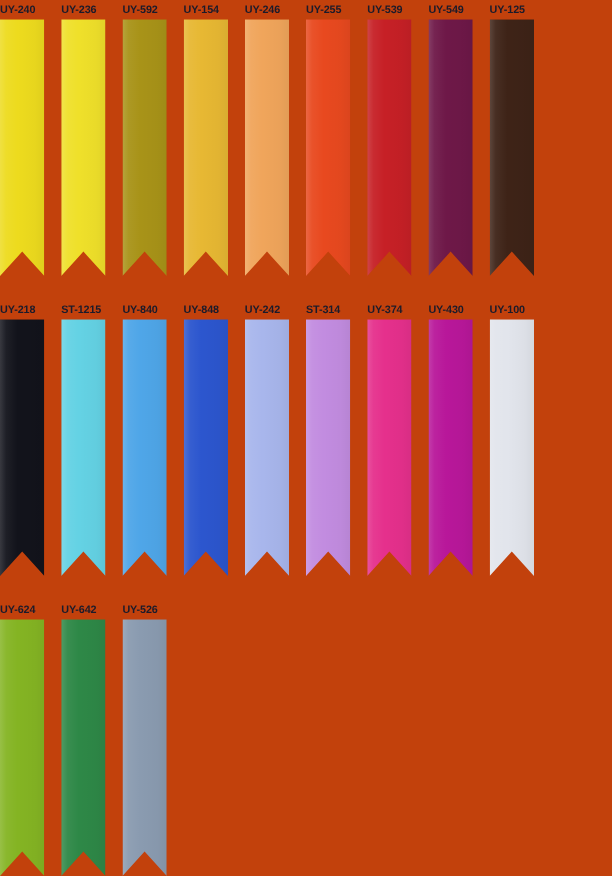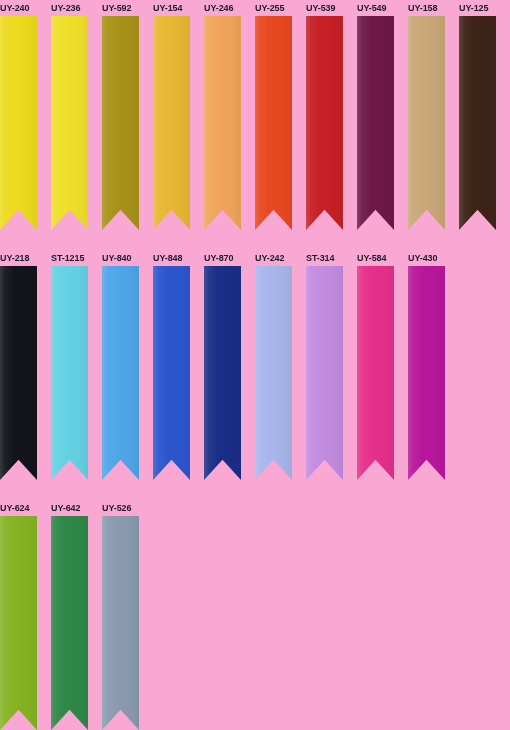--- a/index.html
+++ b/index.html
@@ -12,21 +12,21 @@
     width: 510px;
     height: 730px;
     font-family: "Liberation Sans", sans-serif;
     overflow: hidden;
     position: relative;
   }
   #swatch-chart {
     position: relative;
     width: 510px;
     height: 730px;
-    background: #f9a8d4;
+    background: #c2410c;
   }
   .swatch-row {
     display: flex;
     flex-direction: row;
     align-items: flex-start;
     height: 250px;
     padding: 0;
     margin: 0;
   }
   .swatch-cell {
@@ -116,26 +116,20 @@
           <div class="sheen"></div>
         </div>
       </div>
       <div class="swatch-cell">
         <div class="swatch-label">UY-549</div>
         <div class="swatch-ribbon" style="background-color: rgb(110, 24, 72);">
           <div class="sheen"></div>
         </div>
       </div>
       <div class="swatch-cell">
-        <div class="swatch-label">UY-158</div>
-        <div class="swatch-ribbon" style="background-color: rgb(201, 168, 120);">
-          <div class="sheen"></div>
-        </div>
-      </div>
-      <div class="swatch-cell">
         <div class="swatch-label">UY-125</div>
         <div class="swatch-ribbon" style="background-color: rgb(62, 35, 23);">
           <div class="sheen"></div>
         </div>
       </div>
     </div>
     <div class="swatch-row">
       <div class="swatch-cell">
         <div class="swatch-label">UY-218</div>
         <div class="swatch-ribbon" style="background-color: rgb(18, 19, 27);">
@@ -154,46 +148,46 @@
           <div class="sheen"></div>
         </div>
       </div>
       <div class="swatch-cell">
         <div class="swatch-label">UY-848</div>
         <div class="swatch-ribbon" style="background-color: rgb(44, 86, 206);">
           <div class="sheen"></div>
         </div>
       </div>
       <div class="swatch-cell">
-        <div class="swatch-label">UY-870</div>
-        <div class="swatch-ribbon" style="background-color: rgb(27, 46, 135);">
-          <div class="sheen"></div>
-        </div>
-      </div>
-      <div class="swatch-cell">
         <div class="swatch-label">UY-242</div>
         <div class="swatch-ribbon" style="background-color: rgb(168, 182, 236);">
           <div class="sheen"></div>
         </div>
       </div>
       <div class="swatch-cell">
         <div class="swatch-label">ST-314</div>
         <div class="swatch-ribbon" style="background-color: rgb(194, 140, 224);">
           <div class="sheen"></div>
         </div>
       </div>
       <div class="swatch-cell">
-        <div class="swatch-label">UY-584</div>
+        <div class="swatch-label">UY-374</div>
         <div class="swatch-ribbon" style="background-color: rgb(229, 48, 140);">
           <div class="sheen"></div>
         </div>
       </div>
       <div class="swatch-cell">
         <div class="swatch-label">UY-430</div>
         <div class="swatch-ribbon" style="background-color: rgb(184, 23, 154);">
+          <div class="sheen"></div>
+        </div>
+      </div>
+      <div class="swatch-cell">
+        <div class="swatch-label">UY-100</div>
+        <div class="swatch-ribbon" style="background-color: rgb(226, 229, 236);">
           <div class="sheen"></div>
         </div>
       </div>
     </div>
     <div class="swatch-row">
       <div class="swatch-cell">
         <div class="swatch-label">UY-624</div>
         <div class="swatch-ribbon" style="background-color: rgb(132, 180, 35);">
           <div class="sheen"></div>
         </div>

